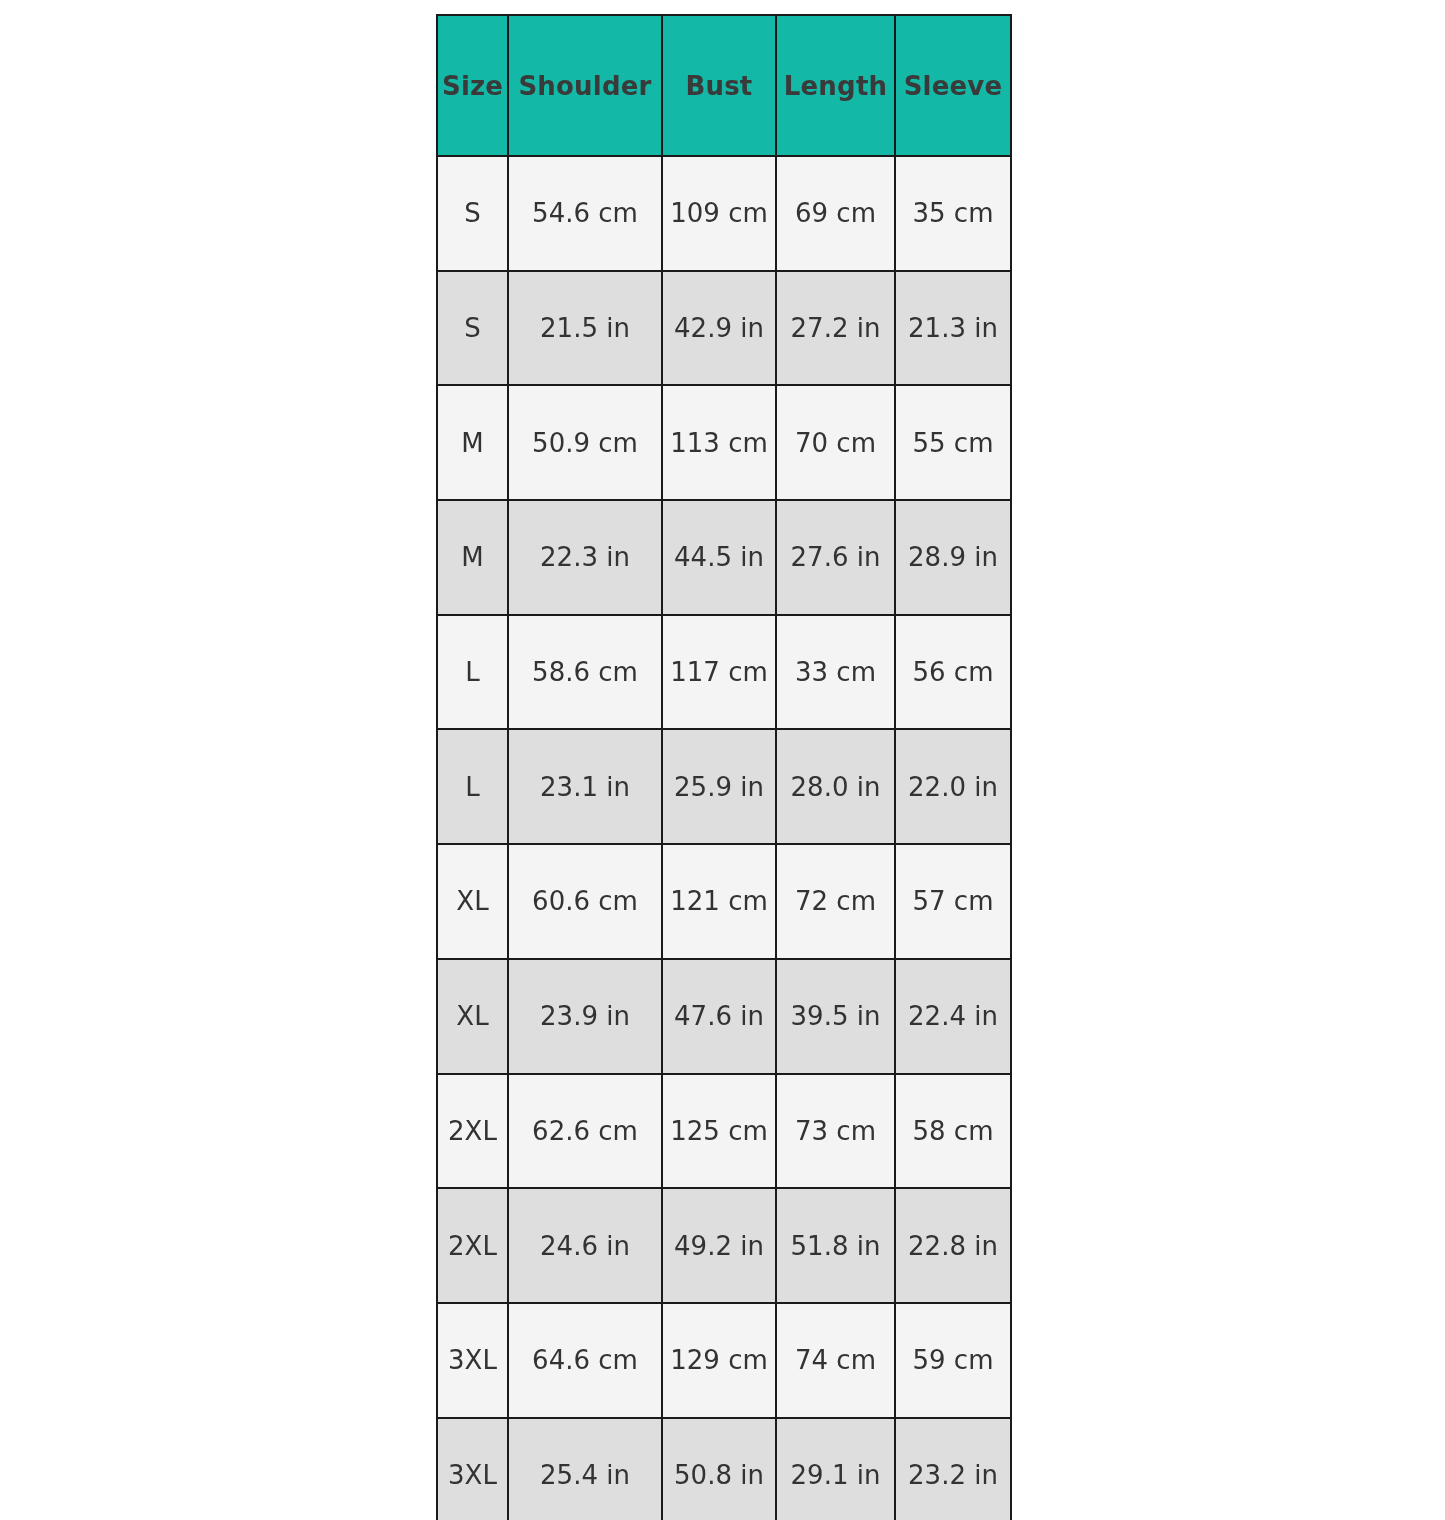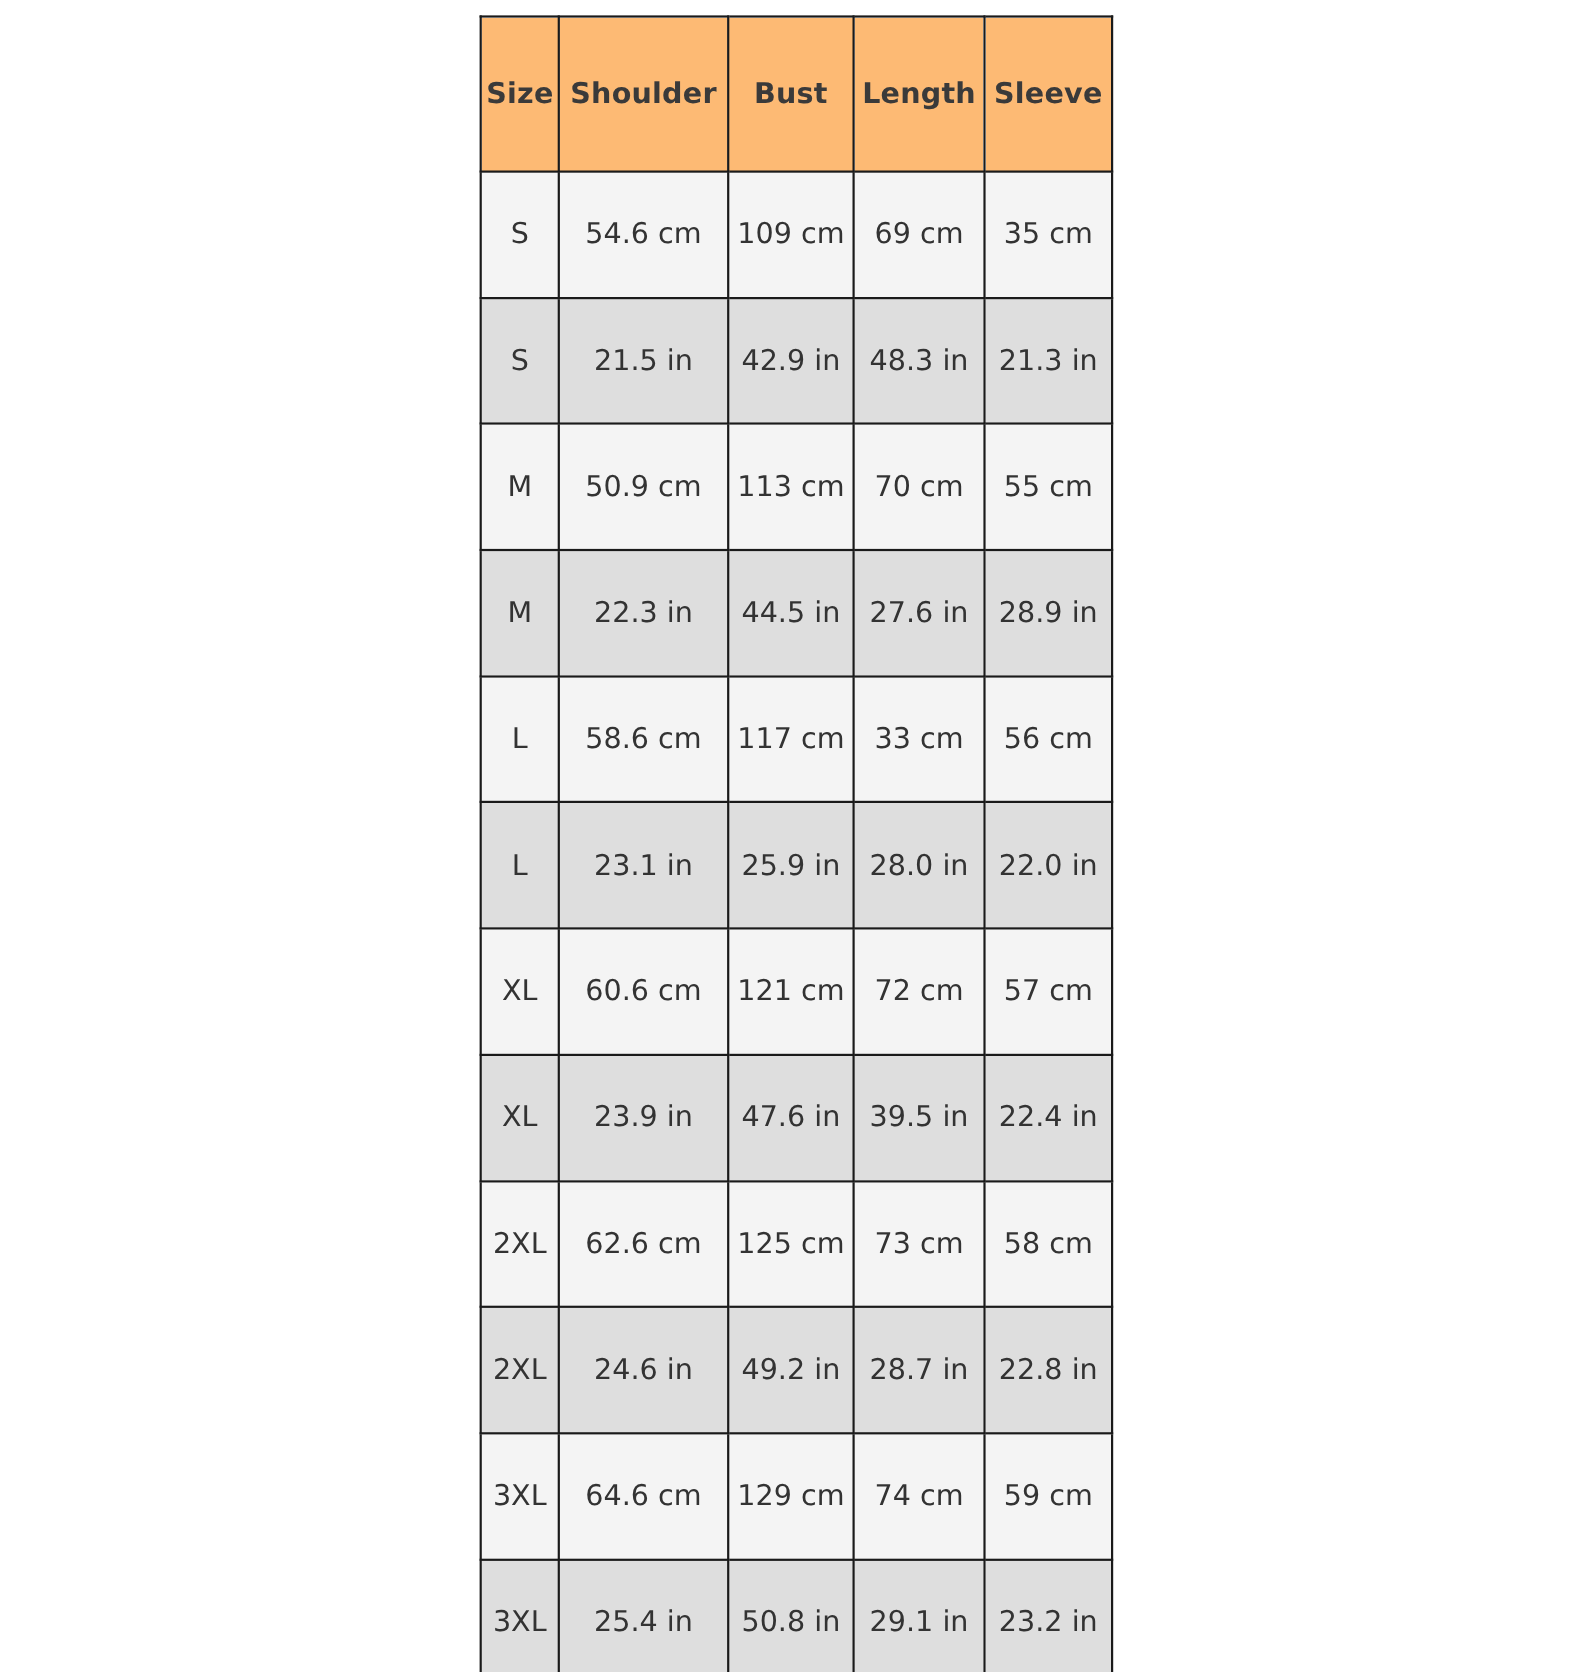--- a/index.html
+++ b/index.html
@@ -40,21 +40,21 @@
     border: 2px solid #1a1a1a;
     text-align: center;
     vertical-align: middle;
     padding: 0 4px;
     overflow: hidden;
     white-space: nowrap;
   }
 
   table.size-chart thead th {
     height: 139px;
-    background: #fdba74;
+    background: #14b8a6;
     color: #3a3a3a;
     font-weight: bold;
     font-size: 26px;
     letter-spacing: 0.2px;
   }
 
   table.size-chart tbody td {
     height: 112.7px;
     color: #333333;
     font-weight: normal;
@@ -90,21 +90,21 @@
           <td>S</td>
           <td>54.6 cm</td>
           <td>109 cm</td>
           <td>69 cm</td>
           <td>35 cm</td>
         </tr>
         <tr class="row-dark">
           <td>S</td>
           <td>21.5 in</td>
           <td>42.9 in</td>
-          <td>48.3 in</td>
+          <td>27.2 in</td>
           <td>21.3 in</td>
         </tr>
         <tr class="row-light">
           <td>M</td>
           <td>50.9 cm</td>
           <td>113 cm</td>
           <td>70 cm</td>
           <td>55 cm</td>
         </tr>
         <tr class="row-dark">
@@ -146,21 +146,21 @@
           <td>2XL</td>
           <td>62.6 cm</td>
           <td>125 cm</td>
           <td>73 cm</td>
           <td>58 cm</td>
         </tr>
         <tr class="row-dark">
           <td>2XL</td>
           <td>24.6 in</td>
           <td>49.2 in</td>
-          <td>28.7 in</td>
+          <td>51.8 in</td>
           <td>22.8 in</td>
         </tr>
         <tr class="row-light">
           <td>3XL</td>
           <td>64.6 cm</td>
           <td>129 cm</td>
           <td>74 cm</td>
           <td>59 cm</td>
         </tr>
         <tr class="row-dark">

